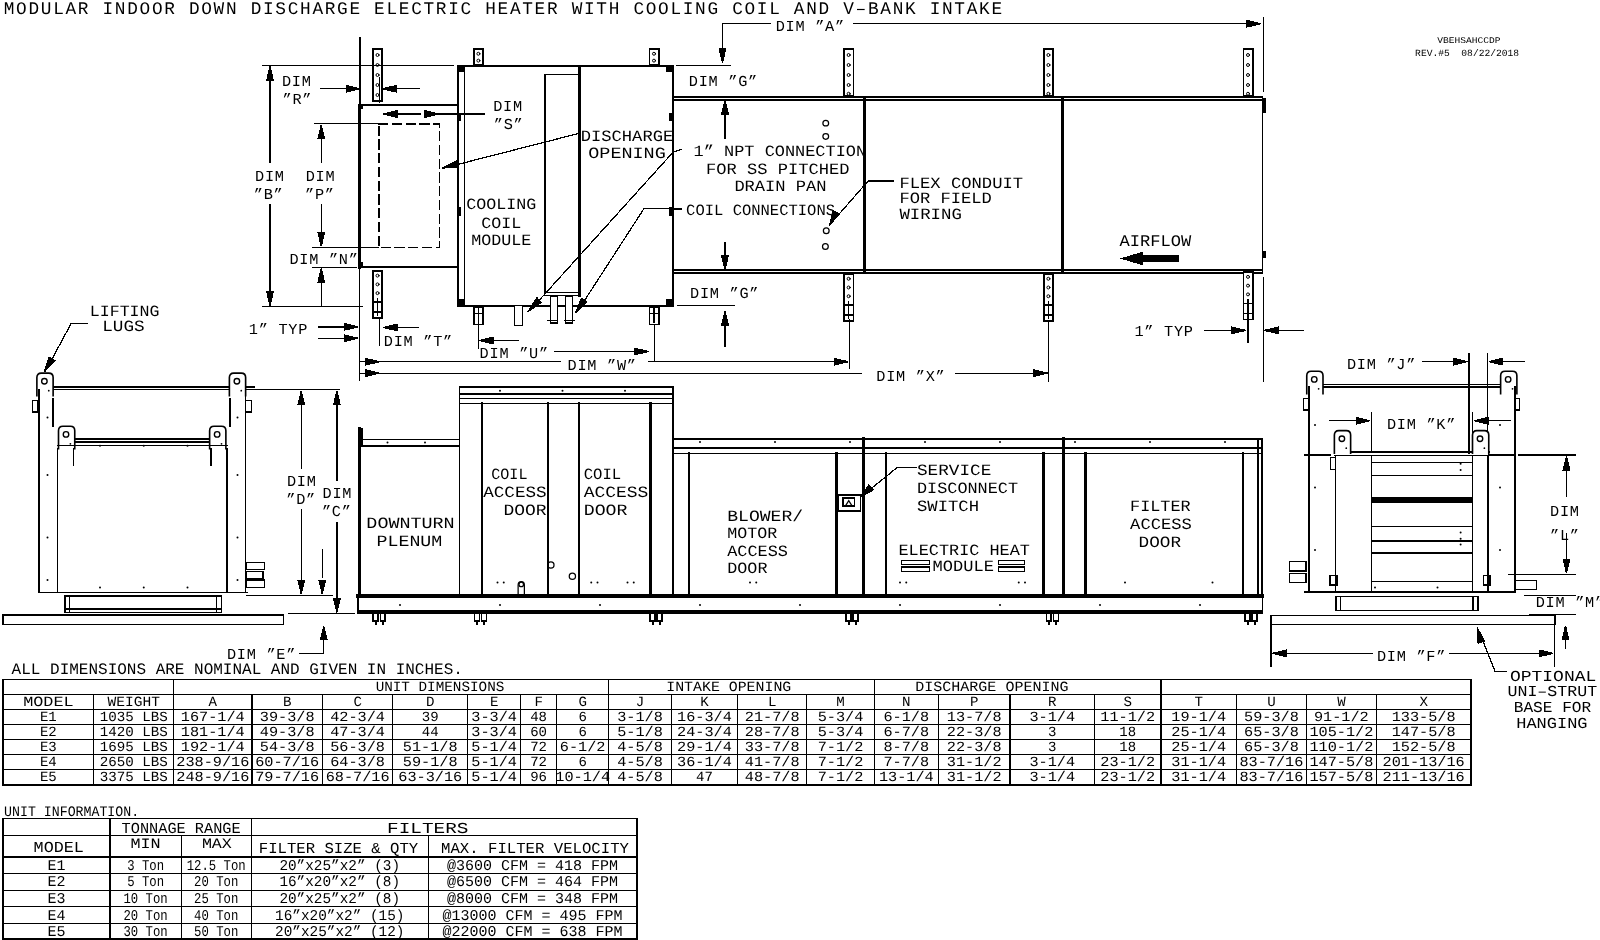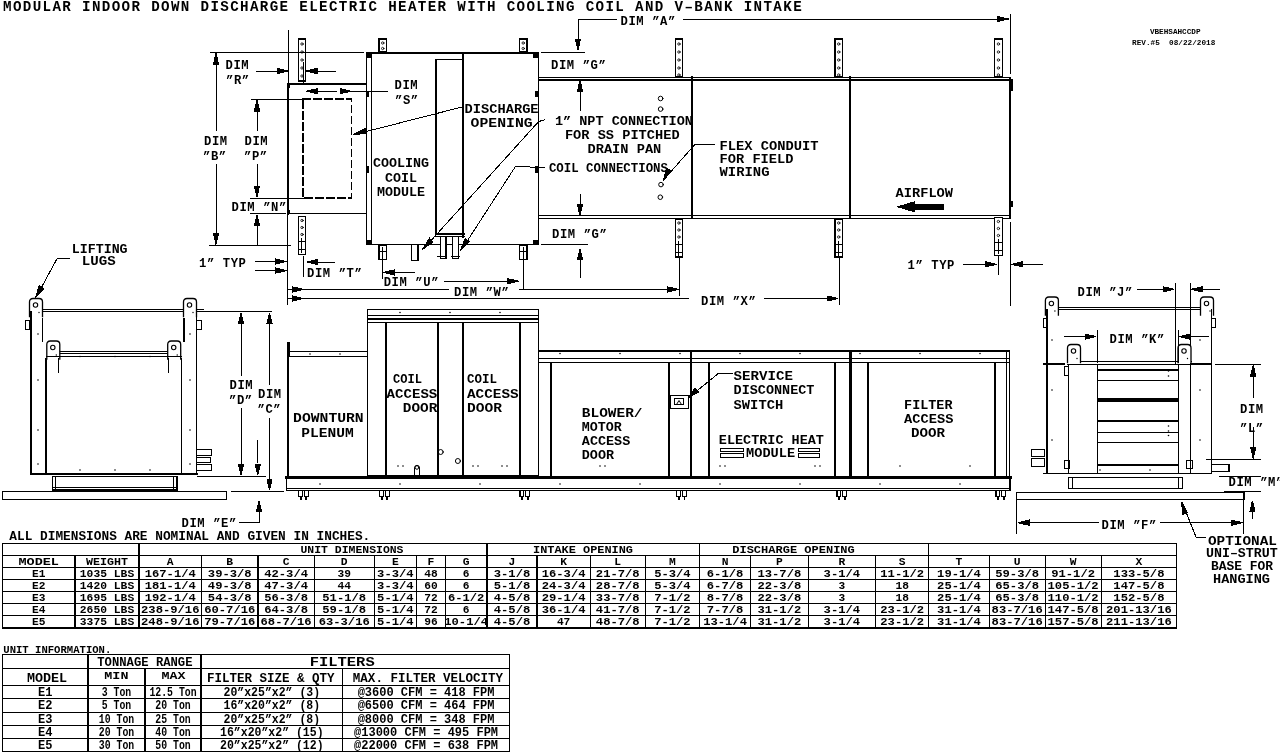--- a/index.html
+++ b/index.html
@@ -1,16 +1,16 @@
 <!DOCTYPE html>
 <html><head>
 <meta charset="utf-8">
 <style>
   html,body{margin:0;padding:0;background:#fff;}
-  #page{position:relative;width:1280px;height:752px;background:#fff;overflow:hidden;font-weight:bold;}
+  #page{position:relative;width:1280px;height:752px;background:#fff;overflow:hidden;}
   svg{position:absolute;top:0;left:0;}
   text{font-family:"Liberation Mono",monospace;fill:#000;stroke:none;}
   circle,path{shape-rendering:auto;}
 </style>
 </head>
 <body>
 <div id="page">
 <svg width="1280" height="752" viewBox="0 0 1280 752" shape-rendering="crispEdges">
 <defs>
 

